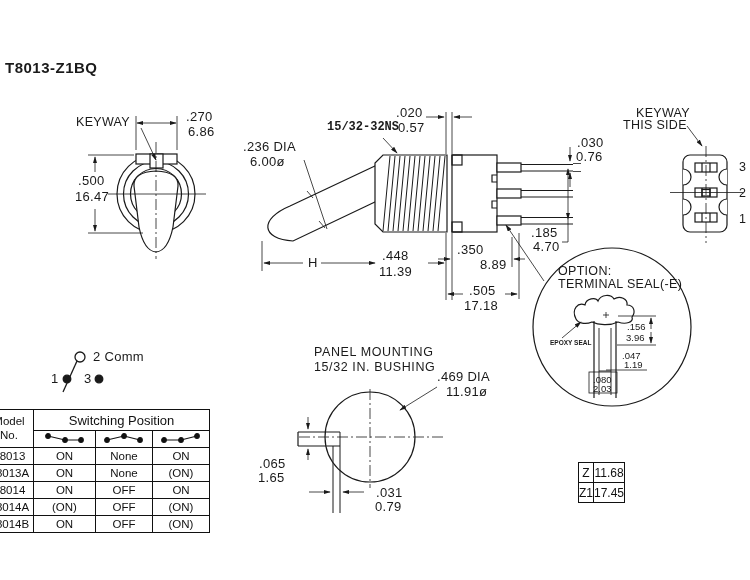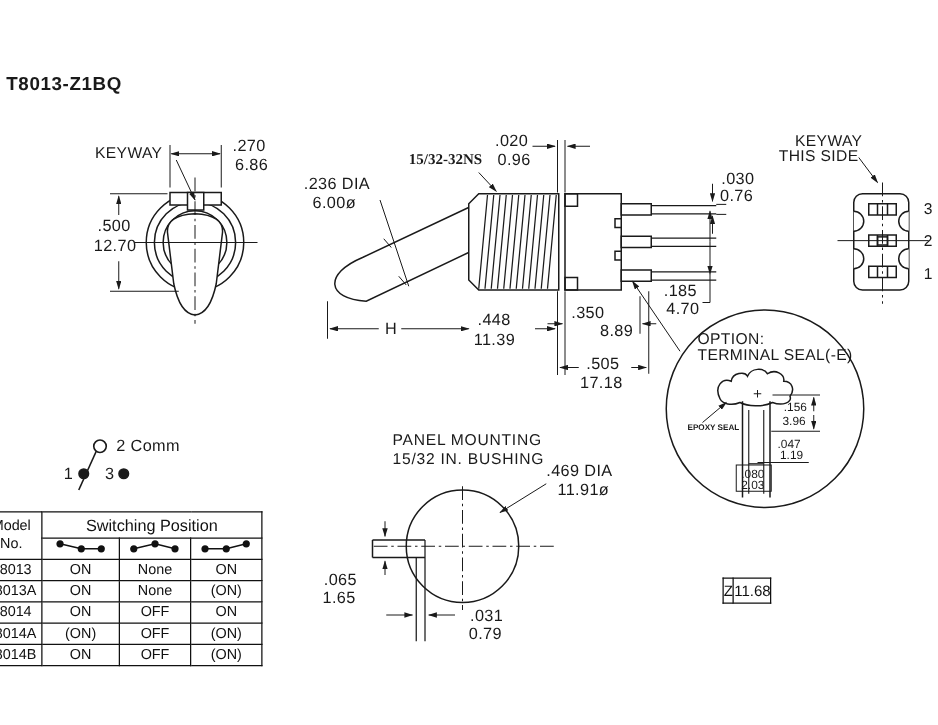--- a/index.html
+++ b/index.html
@@ -195,27 +195,27 @@
     </g>
   </g>
 </svg>
 
 <div class="t title" style="left:5px;top:60px;">T8013-Z1BQ</div>
 
 <div class="t fs12" style="left:76px;top:116px;">KEYWAY</div>
 <div class="t" style="left:186px;top:110px;">.270</div>
 <div class="t" style="left:188px;top:125px;">6.86</div>
 <div class="t" style="left:78px;top:174px;">.500</div>
-<div class="t" style="left:75px;top:190px;">12.70</div>
+<div class="t" style="left:75px;top:190px;">16.47</div>
 
 <div class="t" style="left:243px;top:140px;">.236 DIA</div>
 <div class="t" style="left:250px;top:155px;">6.00ø</div>
-<div class="t serif" style="left:327px;top:121px;">15/32-32NS</div>
+<div class="t serif" style="left:327px;top:121px;font-family:Liberation Mono, monospace;">15/32-32NS</div>
 <div class="t" style="left:396px;top:106px;">.020</div>
-<div class="t" style="left:398px;top:121px;">0.96</div>
+<div class="t" style="left:398px;top:121px;">0.57</div>
 <div class="t" style="left:577px;top:136px;">.030</div>
 <div class="t" style="left:576px;top:150px;">0.76</div>
 <div class="t" style="left:531px;top:226px;">.185</div>
 <div class="t" style="left:533px;top:240px;">4.70</div>
 <div class="t" style="left:308px;top:256px;">H</div>
 <div class="t" style="left:382px;top:249px;">.448</div>
 <div class="t" style="left:379px;top:265px;">11.39</div>
 <div class="t" style="left:457px;top:243px;">.350</div>
 <div class="t" style="left:480px;top:258px;">8.89</div>
 <div class="t" style="left:469px;top:284px;">.505</div>
@@ -320,16 +320,20 @@
   </tr>
 </tbody>
     </table>
 
 <table class="act-table">
   <tbody>
   <tr>
     <td>Z</td>
     <td>11.68</td>
   </tr>
+  <tr>
+    <td>Z1</td>
+    <td>17.45</td>
+  </tr>
 </tbody>
     </table>
 
 </div>
 
 </body></html>

